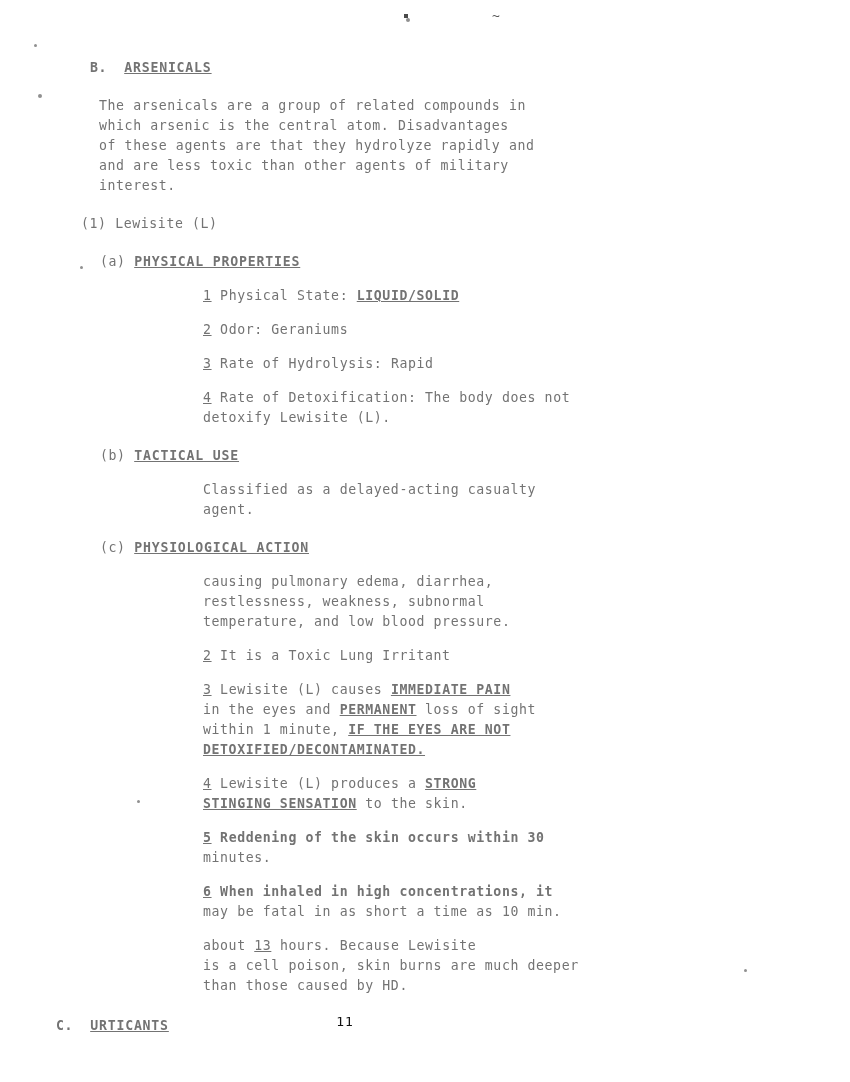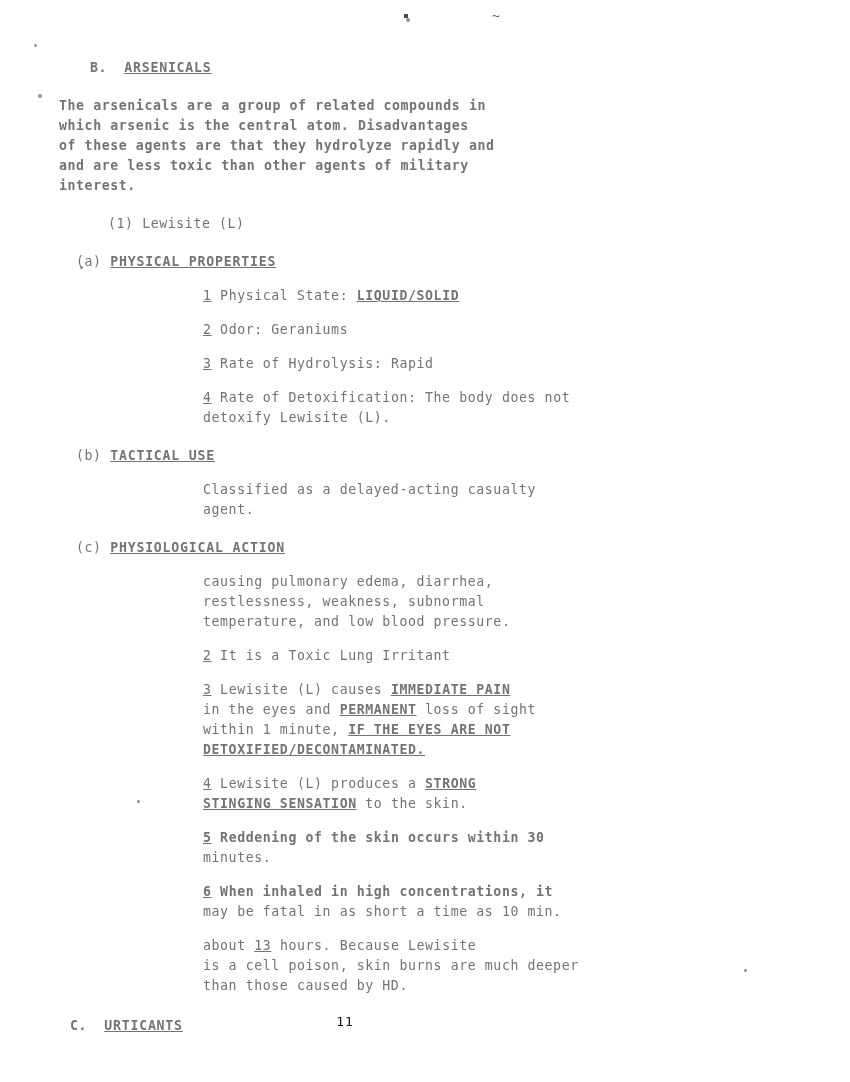--- a/index.html
+++ b/index.html
@@ -53,23 +53,23 @@
   .line {
     font-size: 13.2px;
     line-height: 20px;
     letter-spacing: 0.6px;
     white-space: pre;
     color: #737373;
   }
 
   
   .lvlA  { margin-left: 90px;  }   
-  .lvlP  { margin-left: 59px; font-weight: bold; }   
-  .lvl1  { margin-left: 108px; }   
-  .lvlA2 { margin-left: 76px; }   
+  .lvlP  { margin-left: 99px; }   
+  .lvl1  { margin-left: 81px; }   
+  .lvlA2 { margin-left: 100px; }   
   .lvlN  { margin-left: 203px; }   
   .lvlT  { margin-left: 203px; }   
 
   .u { text-decoration: underline; text-align: right; }
   .b { font-weight: bold; }
   .hdr { font-weight: bold; text-decoration: underline; letter-spacing: 0.8px; }
   .num { text-decoration: underline; }
   .gap14 { height: 14px; }
   .gap18 { height: 18px; }
   .gap20 { height: 20px; }
@@ -188,21 +188,21 @@
     <div class="line lvlN">may be fatal in as short a time as 10 min.</div>
 
     <div class="gap14"></div>
 
     <div class="line lvlN"><span>about </span><span class="u">13</span><span> hours. Because Lewisite</span></div>
     <div class="line lvlN">is a cell poison, skin burns are much deeper</div>
     <div class="line lvlN">than those caused by HD.</div>
 
     <div class="gap20"></div>
 
-    <div class="line" style="margin-left:70px;"><span class="b">C.</span>  <span class="hdr">URTICANTS</span></div>
+    <div class="line" style="margin-left:56px;"><span class="b">C.</span>  <span class="hdr">URTICANTS</span></div>
 
     <div class="gap18"></div>
 
   </div>
 
   <div class="speck s5"></div>
 
   <div class="pagenum">11</div>
 </div>
 

